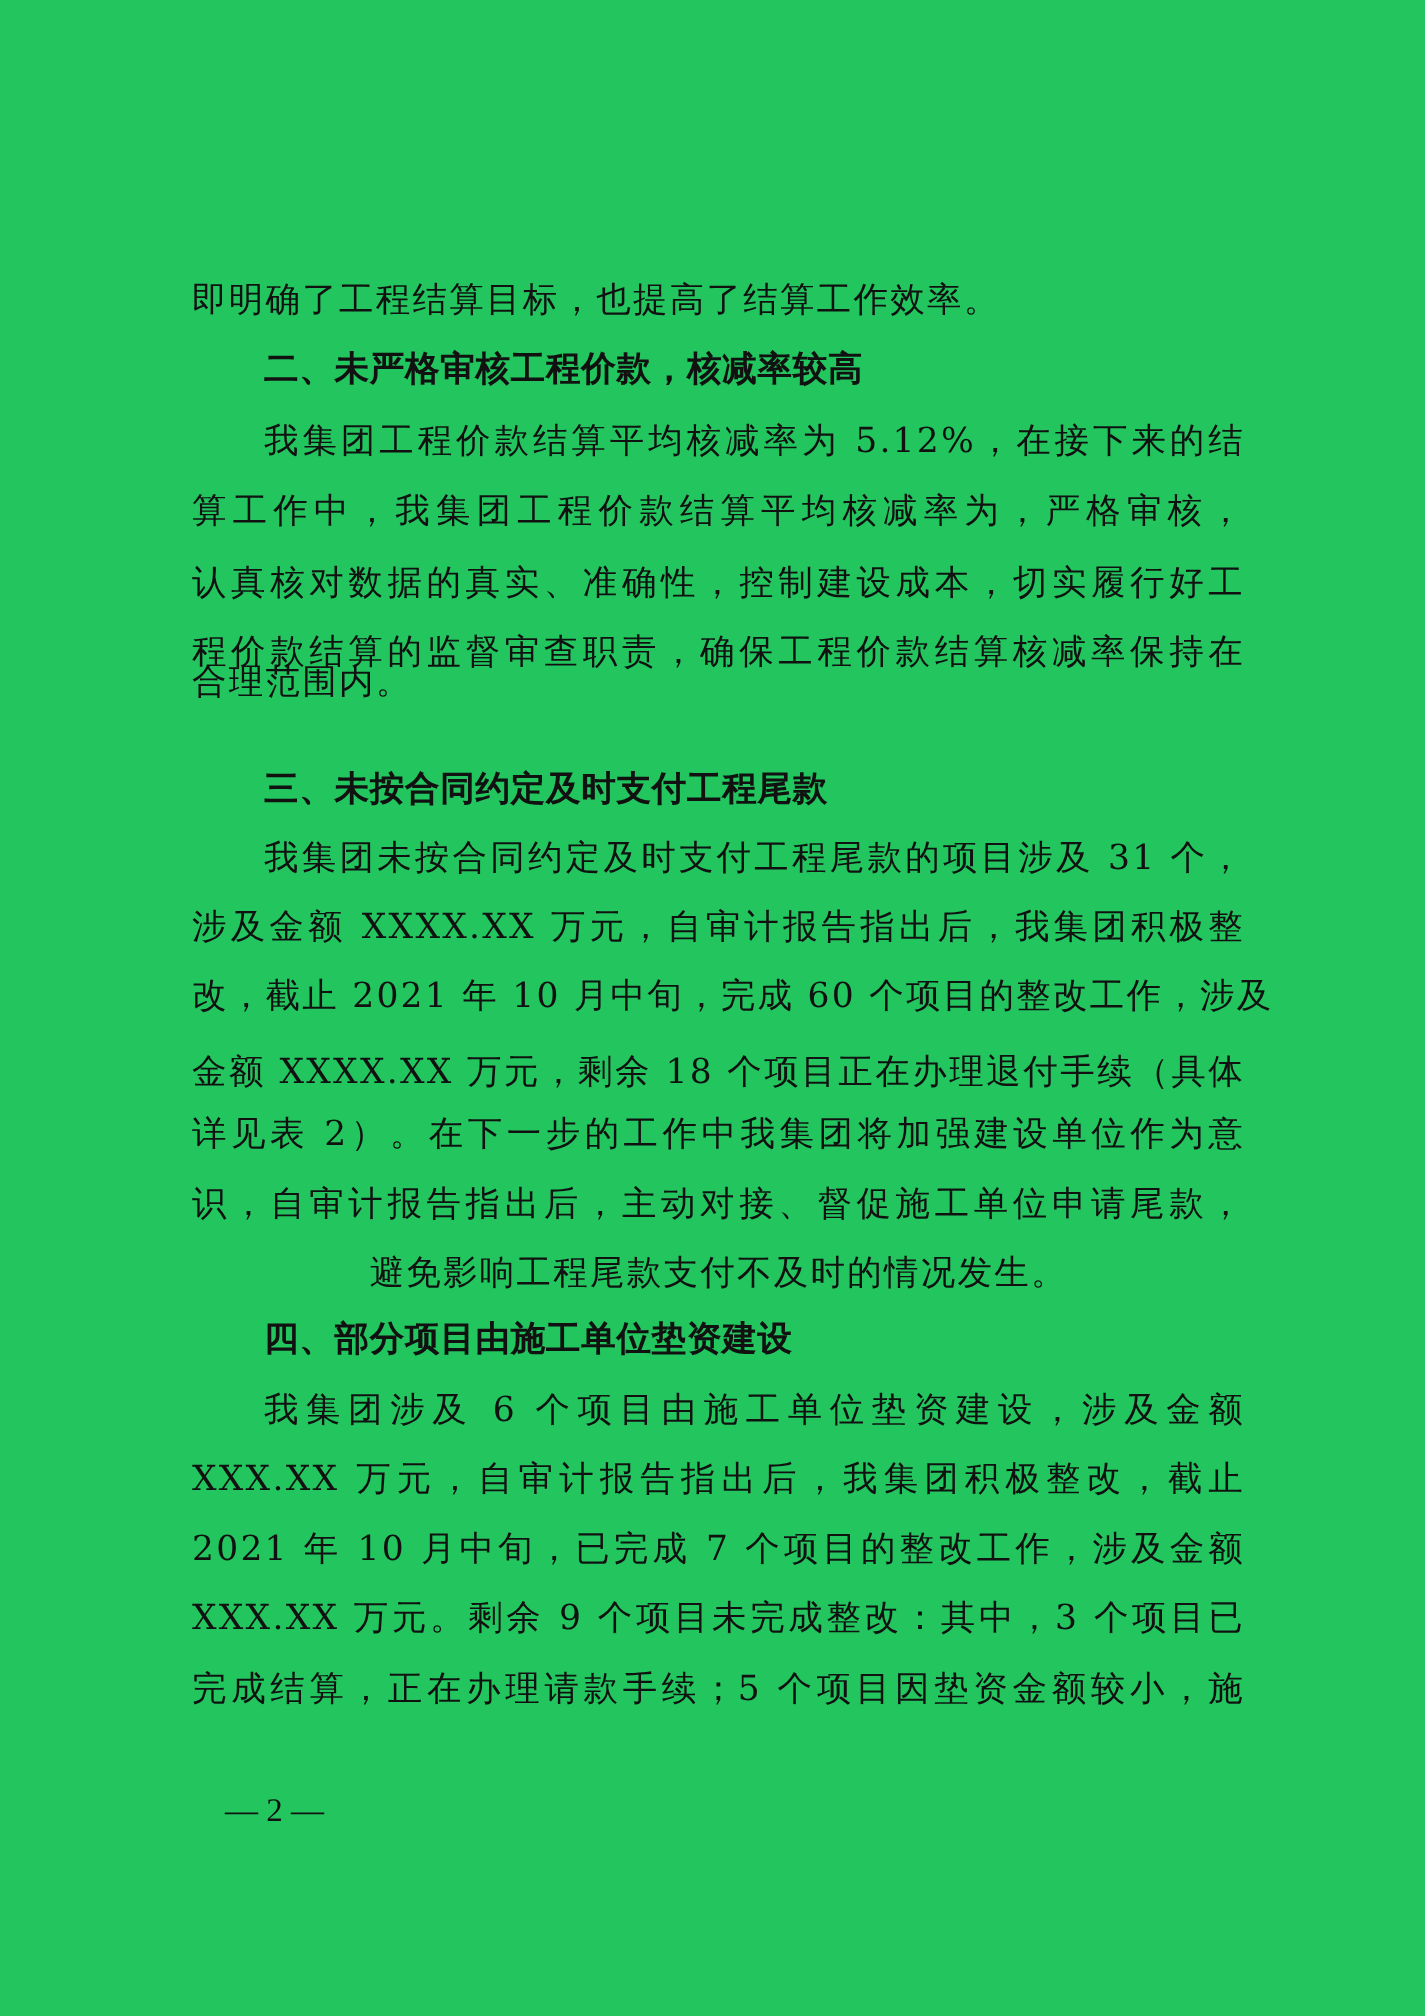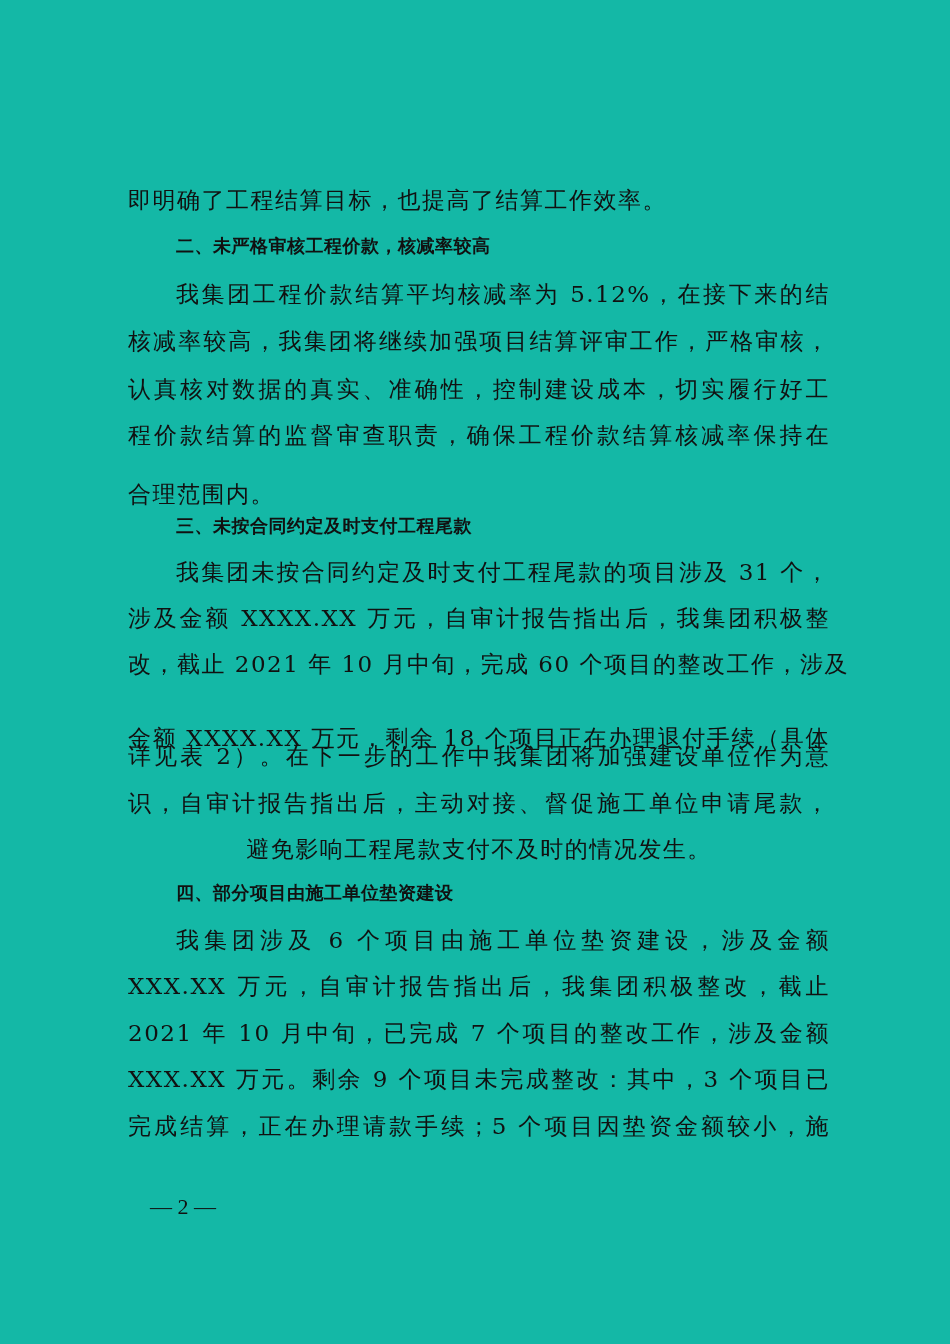--- a/index.html
+++ b/index.html
@@ -1,44 +1,44 @@
 <!DOCTYPE html>
 <html><head>
 <meta charset="utf-8">
 <style>
   html, body { margin: 0; padding: 0; background: #ffffff; }
   body { width: 950px; height: 1344px; position: relative; overflow: hidden;
          font-family: "DejaVu Serif", "Liberation Serif", serif; color: #111; }
-  .page { position: absolute; left: 0; top: 0; width: 950px; height: 1344px; background: #14b8a6; }
+  .page { position: absolute; left: 0; top: 0; width: 950px; height: 1344px; background: #22c55e; }
   .line { position: absolute; left: 128px; width: 702px; height: 30px; font-size: 23px;
           line-height: 30px; white-space: nowrap; letter-spacing: 1.5px; }
   .line.justify { text-align: justify; text-align-last: justify; }
   .line.indent { left: 176px; width: 654px; }
   .heading { font-family: "DejaVu Sans", "Liberation Sans", sans-serif; font-weight: bold;
-             letter-spacing: 0.5px; font-size: 18px; }
+             letter-spacing: 0.5px; font-size: 23px; }
   .pagenum { position: absolute; left: 150px; top: 1192px; font-size: 22px; line-height: 30px;
              font-family: "Liberation Serif", serif; }
 </style>
 </head>
 <body>
 
 <div class="page">
   <div id="lines">
       <div class="line" style="top: 185px;">即明确了工程结算目标，也提高了结算工作效率。</div>
       <div class="line indent heading" style="top: 231px;">二、未严格审核工程价款，核减率较高</div>
       <div class="line indent justify" style="top: 279px;">我集团工程价款结算平均核减率为 5.12%，在接下来的结</div>
-      <div class="line justify" style="top: 326px;">核减率较高，我集团将继续加强项目结算评审工作，严格审核，</div>
+      <div class="line justify" style="top: 326px;">算工作中，我集团工程价款结算平均核减率为，严格审核，</div>
       <div class="line justify" style="top: 374px;">认真核对数据的真实、准确性，控制建设成本，切实履行好工</div>
       <div class="line justify" style="top: 420px;">程价款结算的监督审查职责，确保工程价款结算核减率保持在</div>
-      <div class="line" style="top: 479px;">合理范围内。</div>
+      <div class="line" style="top: 440px;">合理范围内。</div>
       <div class="line indent heading" style="top: 511px;">三、未按合同约定及时支付工程尾款</div>
       <div class="line indent justify" style="top: 557px;">我集团未按合同约定及时支付工程尾款的项目涉及 31 个，</div>
       <div class="line justify" style="top: 603px;">涉及金额 XXXX.XX 万元，自审计报告指出后，我集团积极整</div>
       <div class="line justify" style="top: 649px;">改，截止 2021 年 10 月中旬，完成 60 个项目的整改工作，涉及</div>
-      <div class="line justify" style="top: 723px;">金额 XXXX.XX 万元，剩余 18 个项目正在办理退付手续（具体</div>
+      <div class="line justify" style="top: 700px;">金额 XXXX.XX 万元，剩余 18 个项目正在办理退付手续（具体</div>
       <div class="line justify" style="top: 741px;">详见表 2）。在下一步的工作中我集团将加强建设单位作为意</div>
       <div class="line justify" style="top: 788px;">识，自审计报告指出后，主动对接、督促施工单位申请尾款，</div>
       <div class="line" style="top: 834px; text-align: center;">避免影响工程尾款支付不及时的情况发生。</div>
       <div class="line indent heading" style="top: 878px; font-family: Liberation Serif, serif;">四、部分项目由施工单位垫资建设</div>
       <div class="line indent justify" style="top: 925px;">我集团涉及 6 个项目由施工单位垫资建设，涉及金额</div>
       <div class="line justify" style="top: 971px;">XXX.XX 万元，自审计报告指出后，我集团积极整改，截止</div>
       <div class="line justify" style="top: 1018px;">2021 年 10 月中旬，已完成 7 个项目的整改工作，涉及金额</div>
       <div class="line justify" style="top: 1064px;">XXX.XX 万元。剩余 9 个项目未完成整改：其中，3 个项目已</div>
       <div class="line justify" style="top: 1111px;">完成结算，正在办理请款手续；5 个项目因垫资金额较小，施</div>
     </div>

